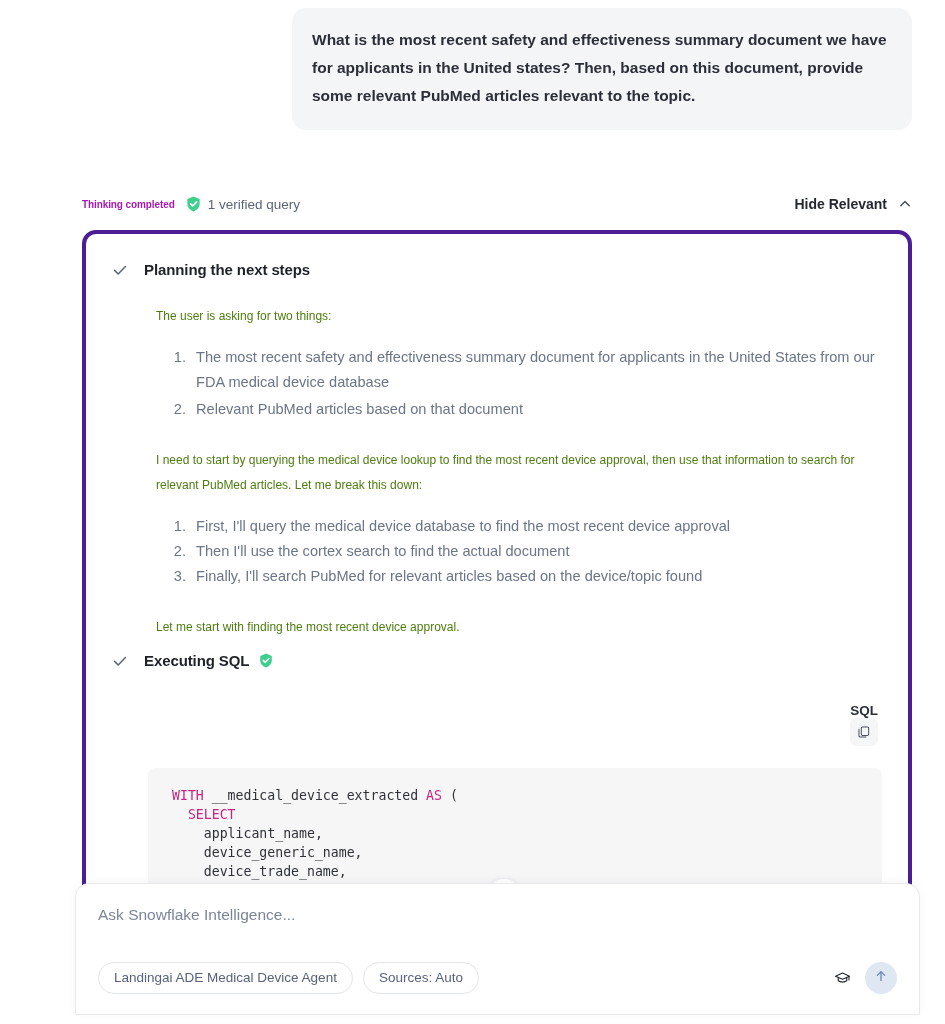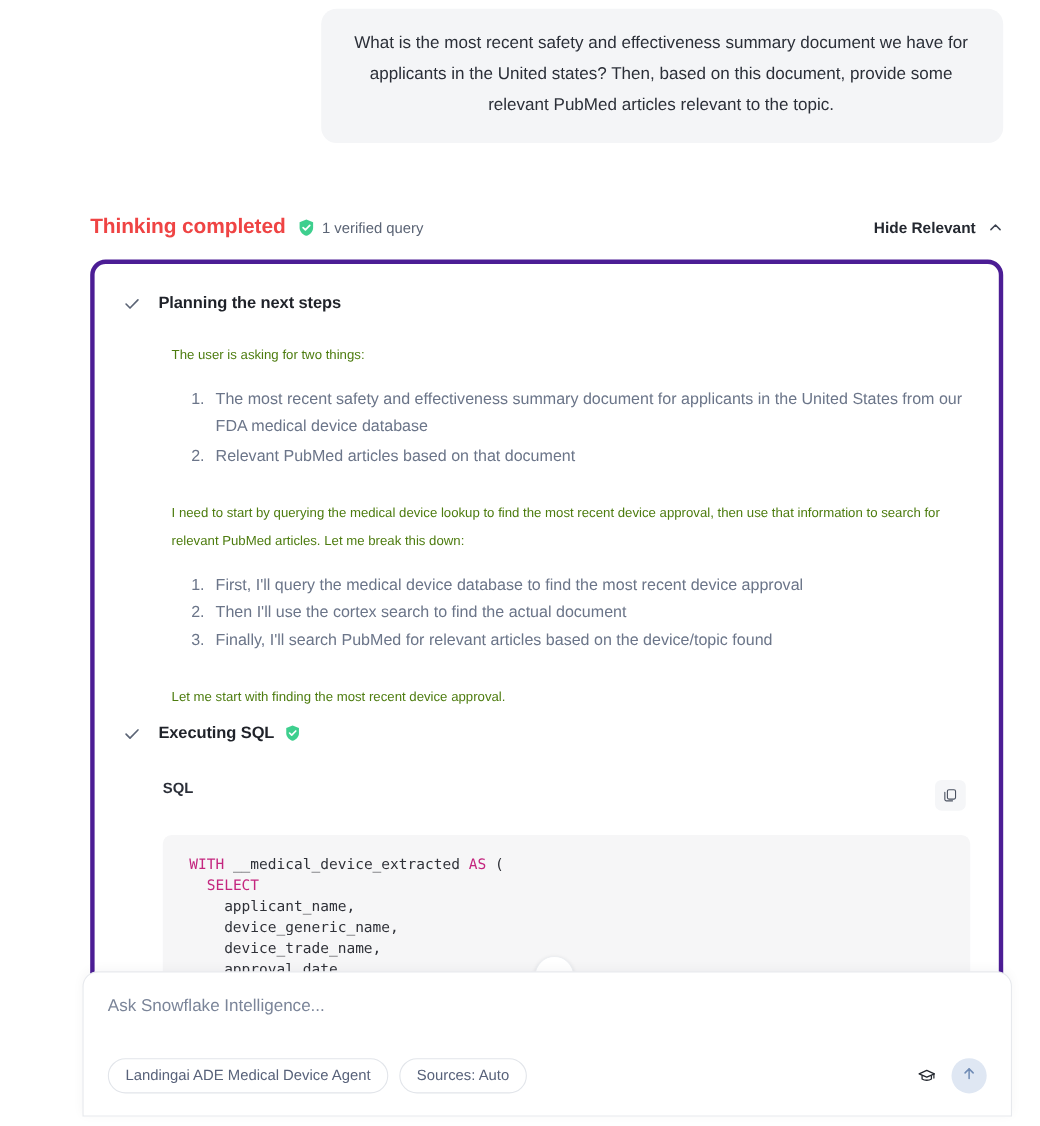--- a/index.html
+++ b/index.html
@@ -15,29 +15,30 @@
   
   .user-row { display: flex; justify-content: flex-end; padding: 8px 33px 0 0; }
   .user-bubble {
     background: #f4f5f7;
     border-radius: 14px;
     padding: 18px 22px 20px 20px;
     max-width: 620px;
     color: #2b2f38;
     font-size: 15.5px;
     line-height: 28px;
-    text-align: center;
+    text-align: left;
+    font-weight: bold;
   }
 
   
   .think-head {
     display: flex; align-items: center;
     margin: 66px 33px 0 82px;
   }
-  .think-title { font-size: 19px; font-weight: bold; color: #ef4444; letter-spacing: -0.1px; }
+  .think-title { font-size: 10px; font-weight: bold; color: #a21caf; letter-spacing: -0.1px; }
   .shield {
     width: 15px; height: 16px; margin: 0 7px 0 11px; flex: 0 0 auto;
     display: inline-block;
   }
   .verified-text { font-size: 13.5px; color: #5b6475; }
   .spacer { flex: 1 1 auto; }
   .hide-details { display: flex; align-items: center; cursor: pointer; }
   .hide-details-label { font-size: 14px; font-weight: bold; color: #242830; }
   .chev-up { margin-left: 11px; width: 14px; height: 14px; display: block; }
 
@@ -69,22 +70,22 @@
     color: #6b7589;
     font-size: 14.6px;
     line-height: 25px;
     max-width: 720px;
   }
   ol.steps li { margin-bottom: 2px; padding-left: 6px; }
   ol.steps.tight li { margin-bottom: 0px; }
 
   
   .sql-bar {
-    display: flex; align-items: flex-start;
-    margin: 34px 0 0 36px; padding-right: 4px;
+    display: flex; align-items: flex-end;
+    margin: 34px 0 0 36px; padding-right: 4px; flex-direction: column;
   }
   .sql-label { font-size: 13.5px; font-weight: bold; color: #2b2f38; }
   .copy-btn {
     width: 28px; height: 28px; border-radius: 6px; background: #f5f6f8;
     display: flex; align-items: center; justify-content: center; cursor: pointer;
   }
   .code-wrap {
     position: relative;
     margin: 22px 0 0 36px;
     background: #f6f6f7;

